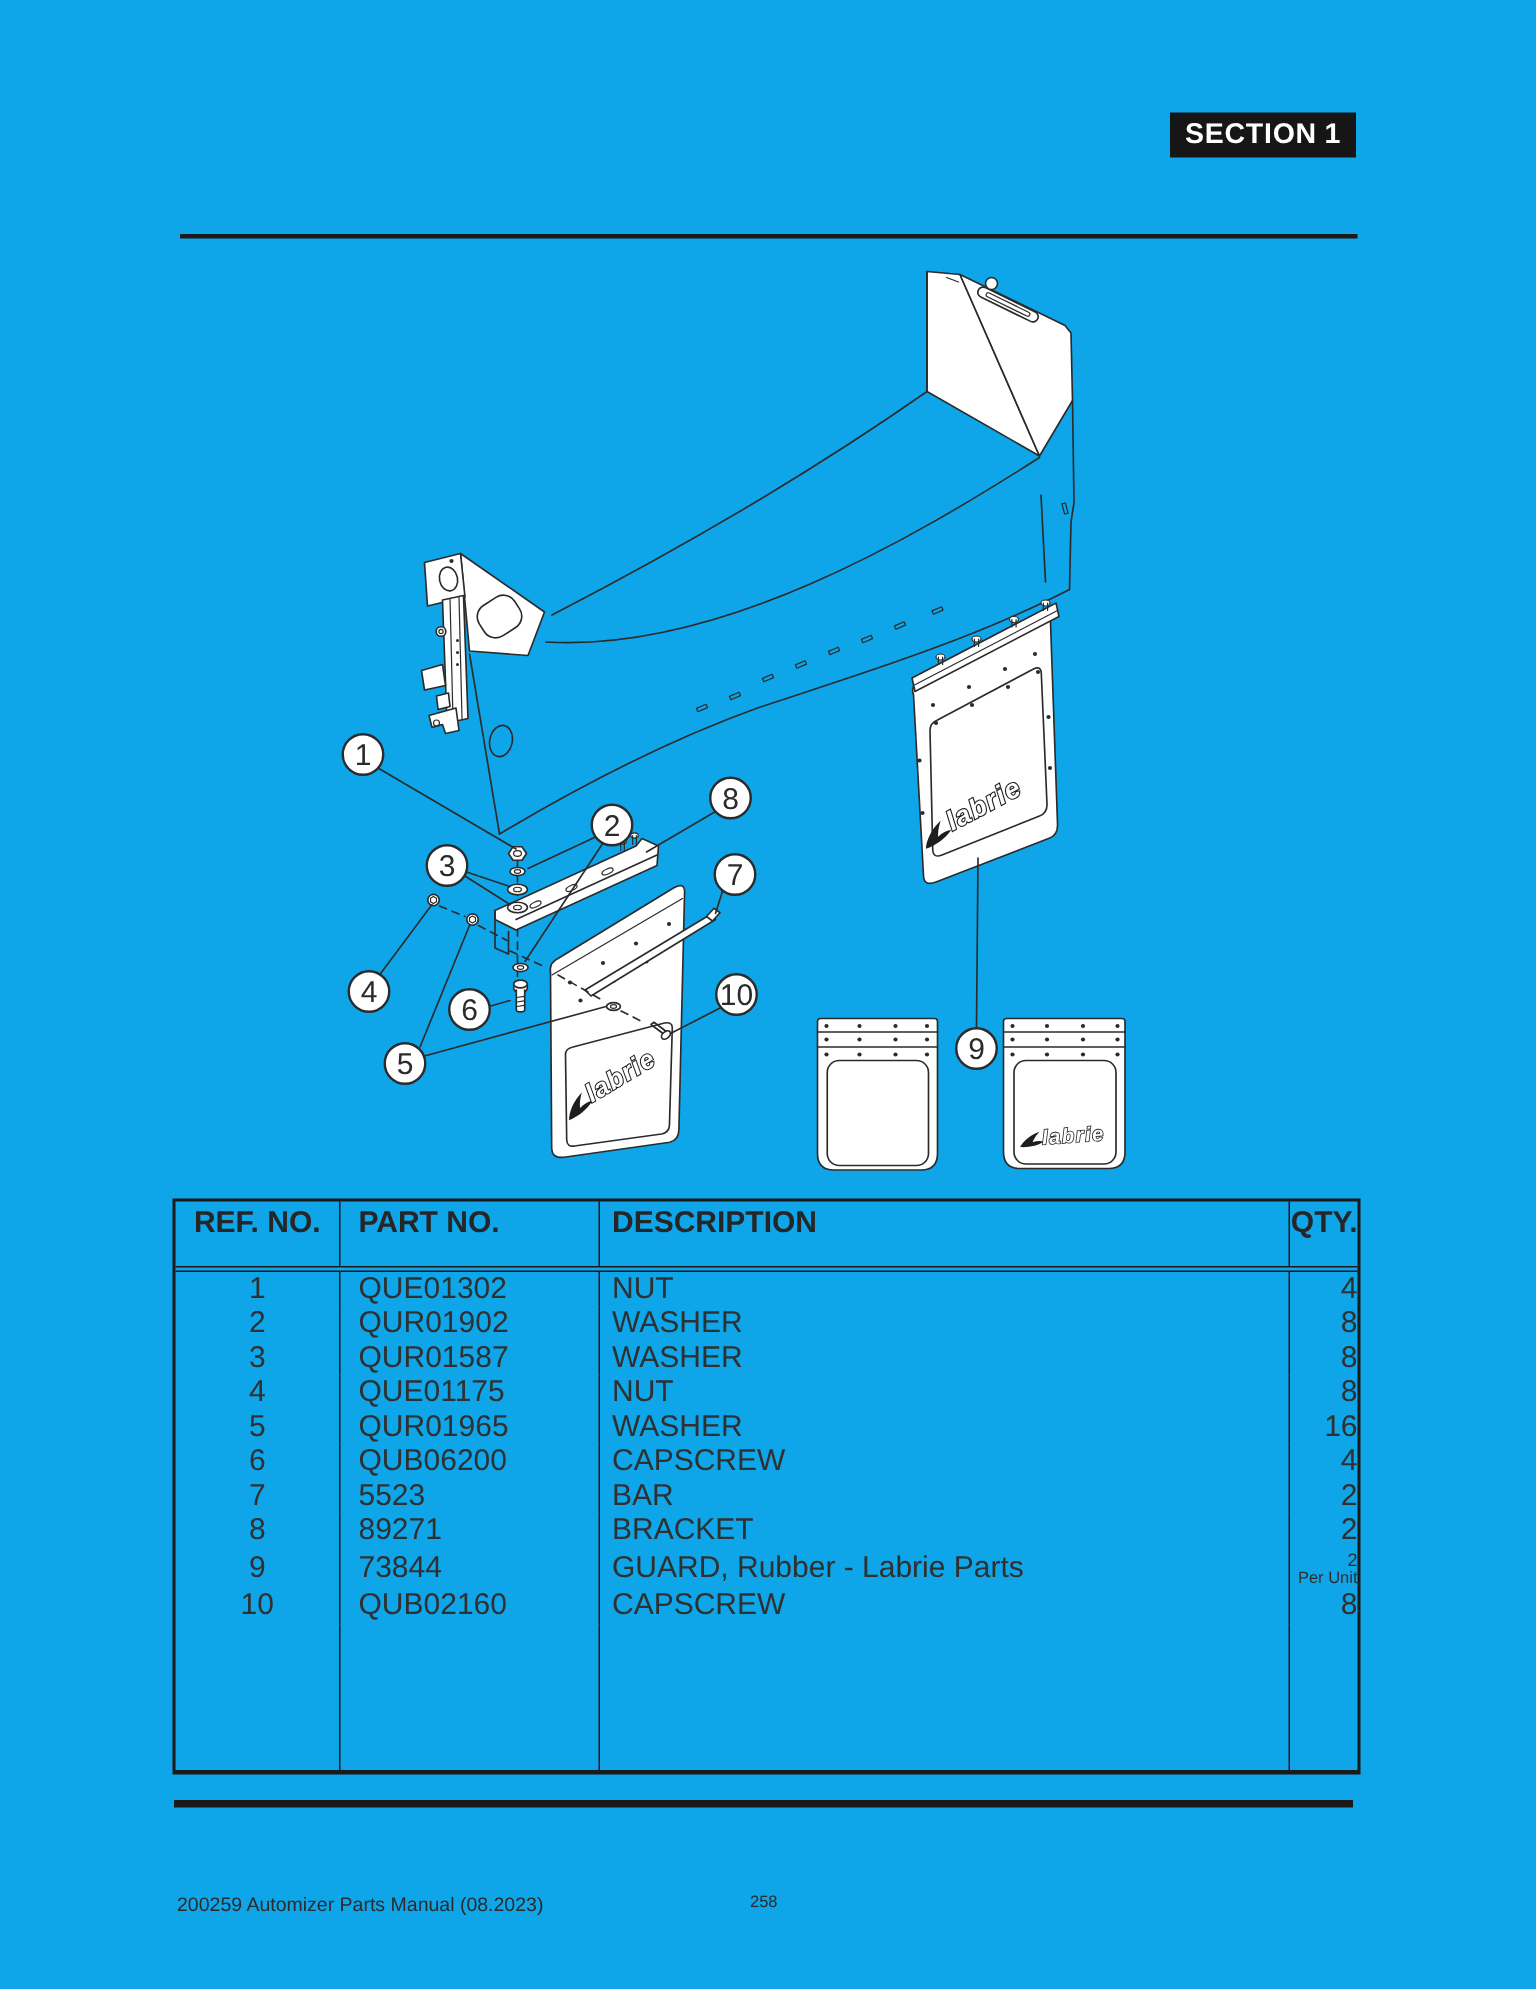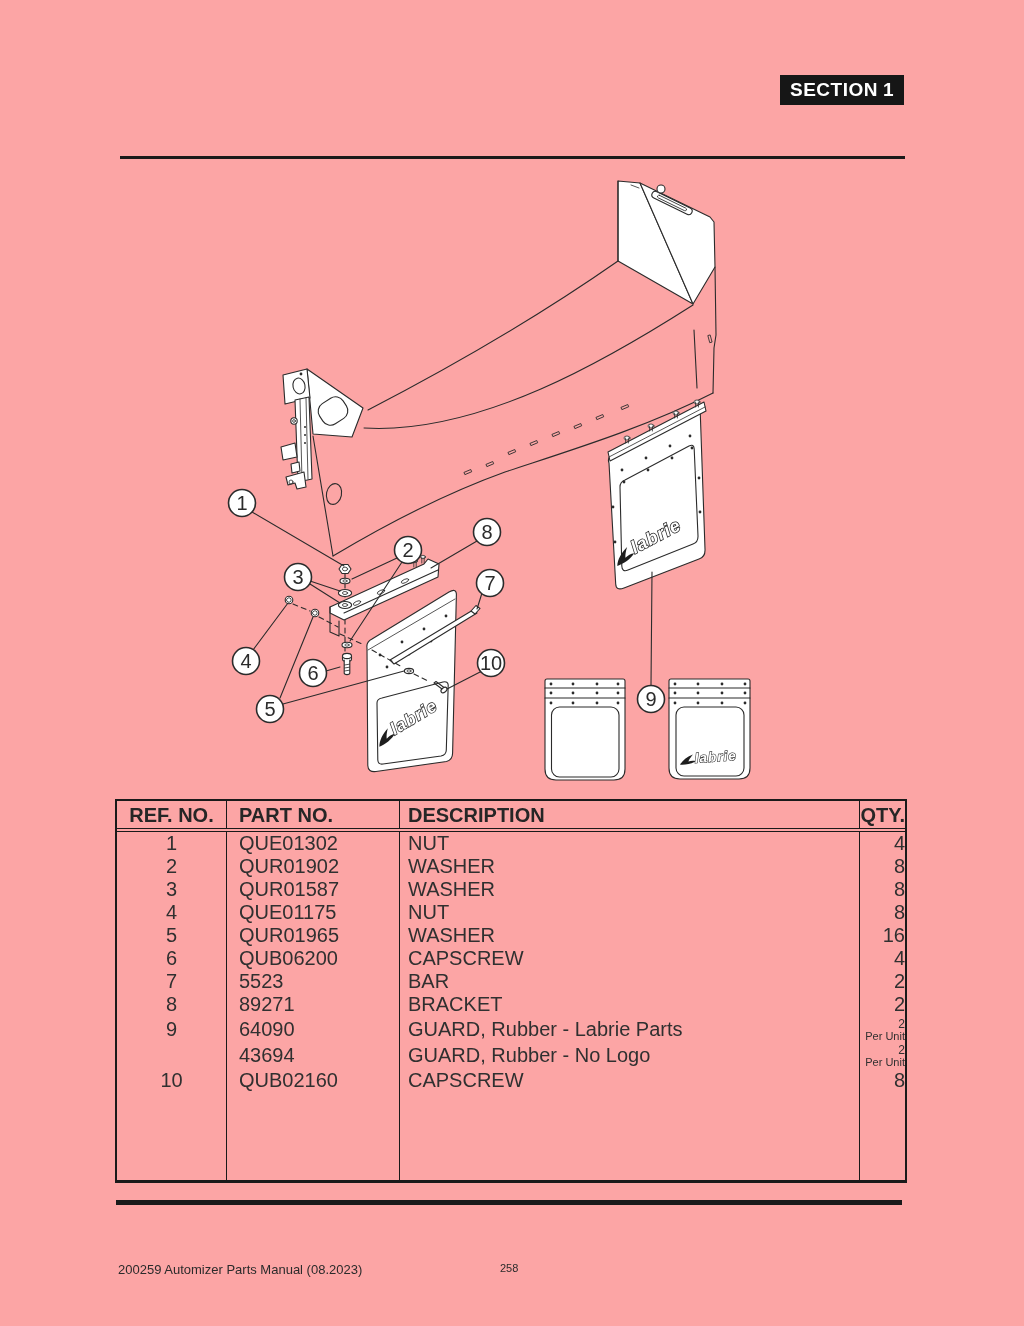--- a/index.html
+++ b/index.html
@@ -1,16 +1,16 @@
 <!DOCTYPE html>
 <html><head>
 <meta charset="utf-8">
 <style>
   html,body{margin:0;padding:0;background:#e8e8e8;}
-  .page{position:relative;width:1024px;height:1326px;background:#fca5a5;margin:0 auto;
+  .page{position:relative;width:1024px;height:1326px;background:#0ea5e9;margin:0 auto;
         font-family:"Liberation Sans",sans-serif;color:#2a2a2a;overflow:hidden;}
   
   .section-badge{position:absolute;left:780px;top:75px;width:124px;height:30px;background:#161616;
         color:#fff;display:flex;align-items:center;justify-content:space-between;padding:0 10px;
         box-sizing:border-box;font-size:19px;font-weight:bold;letter-spacing:.5px;}
   .page-title{position:absolute;top:112px;right:119px;font-size:28px;font-weight:bold;
         color:#262626;white-space:nowrap;letter-spacing:.2px;}
   .title-rule{position:absolute;left:120px;top:156px;width:785px;height:3px;background:#1a1a1a;}
   
   .diagram{position:absolute;left:0;top:165px;width:1024px;height:635px;}
@@ -23,21 +23,21 @@
   .callout text{font-size:20px;fill:#2b2b2b;text-anchor:middle;
         font-family:"Liberation Sans",sans-serif;}
   .logo-text{font-weight:bold;font-style:italic;fill:#fff;stroke:#1e1e1e;paint-order:stroke;
         font-family:"Liberation Sans",sans-serif;letter-spacing:1px;}
   .leaf{fill:#1e1e1e;stroke:none;}
   
   .table-wrap{position:absolute;left:115px;top:799px;width:792px;height:384px;
         border:2px solid #1a1a1a;border-bottom-width:3px;box-sizing:border-box;}
   table.parts{width:100%;height:100%;border-collapse:collapse;table-layout:fixed;}
   .parts th{border-bottom:4px double #1a1a1a;font-size:20px;font-weight:bold;height:26px;
-        padding:1px 0 0;color:#262626;}
+        padding:1px 0 16px;color:#262626;}
   .parts th+th,.parts td+td{border-left:1.5px solid #1a1a1a;margin-top:20px;}
   .parts td{font-size:20px;height:23px;padding:0;vertical-align:middle;color:#303030;line-height:1.05;}
   .parts .c-ref{width:109px;text-align:center;}
   .parts .c-part{width:160px;text-align:left;padding-left:12px;}
   .parts .c-desc{width:451px;text-align:left;padding-left:8px;}
   .parts .c-qty{text-align:right;}
   .parts tr.tall td{height:25px;}
   .qty-sm .q-main{display:block;font-size:12px;line-height:12px;margin-top:2px;}
   .qty-sm .q-sub{display:block;font-size:11px;line-height:12px;}
   .q-sub:empty{display:none;}
@@ -371,37 +371,28 @@
           <td class="c-qty">2</td>
         </tr>
         <tr>
           <td class="c-ref">8</td>
           <td class="c-part">89271</td>
           <td class="c-desc">BRACKET</td>
           <td class="c-qty">2</td>
         </tr>
         <tr class="tall">
           <td class="c-ref">9</td>
-          <td class="c-part">64090</td>
+          <td class="c-part">73844</td>
           <td class="c-desc">GUARD, Rubber - Labrie Parts</td>
           <td class="c-qty qty-sm">
             <span class="q-main">2</span>
             <span class="q-sub">Per Unit</span>
           </td>
         </tr>
         <tr class="tall">
-          <td class="c-ref"></td>
-          <td class="c-part">43694</td>
-          <td class="c-desc">GUARD, Rubber - No Logo</td>
-          <td class="c-qty qty-sm">
-            <span class="q-main">2</span>
-            <span class="q-sub">Per Unit</span>
-          </td>
-        </tr>
-        <tr class="tall">
           <td class="c-ref">10</td>
           <td class="c-part">QUB02160</td>
           <td class="c-desc">CAPSCREW</td>
           <td class="c-qty">8</td>
         </tr>
         <tr class="filler">
           <td class="c-ref"></td>
           <td class="c-part"></td>
           <td class="c-desc"></td>
           <td class="c-qty"></td>

